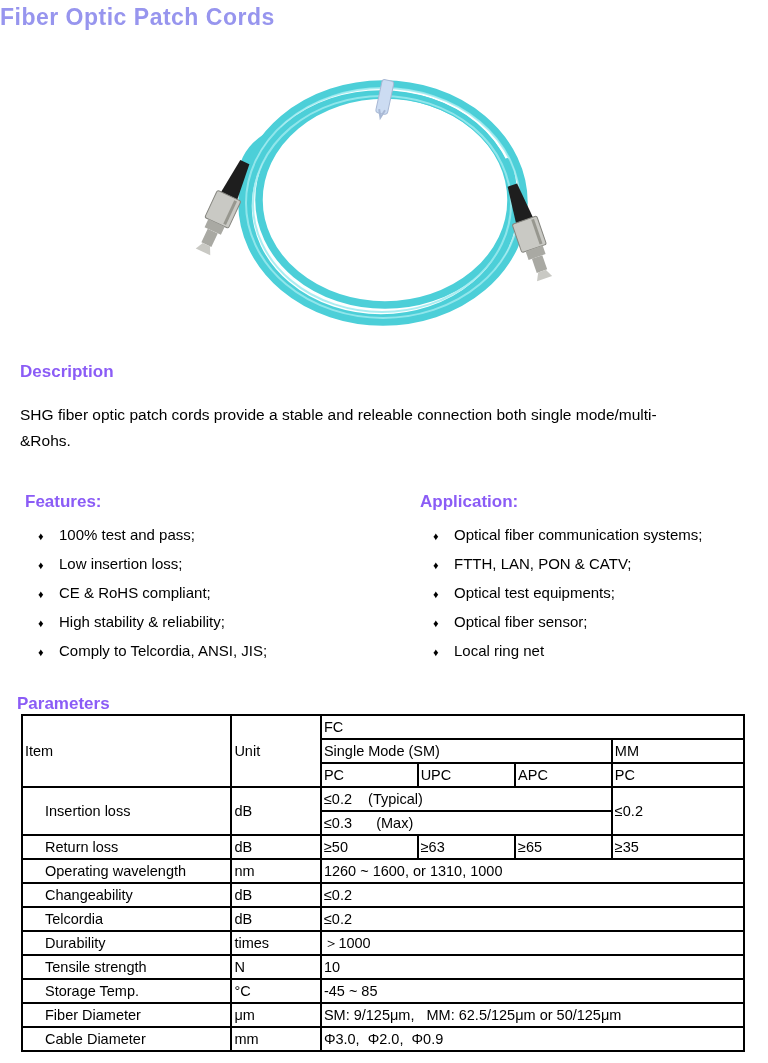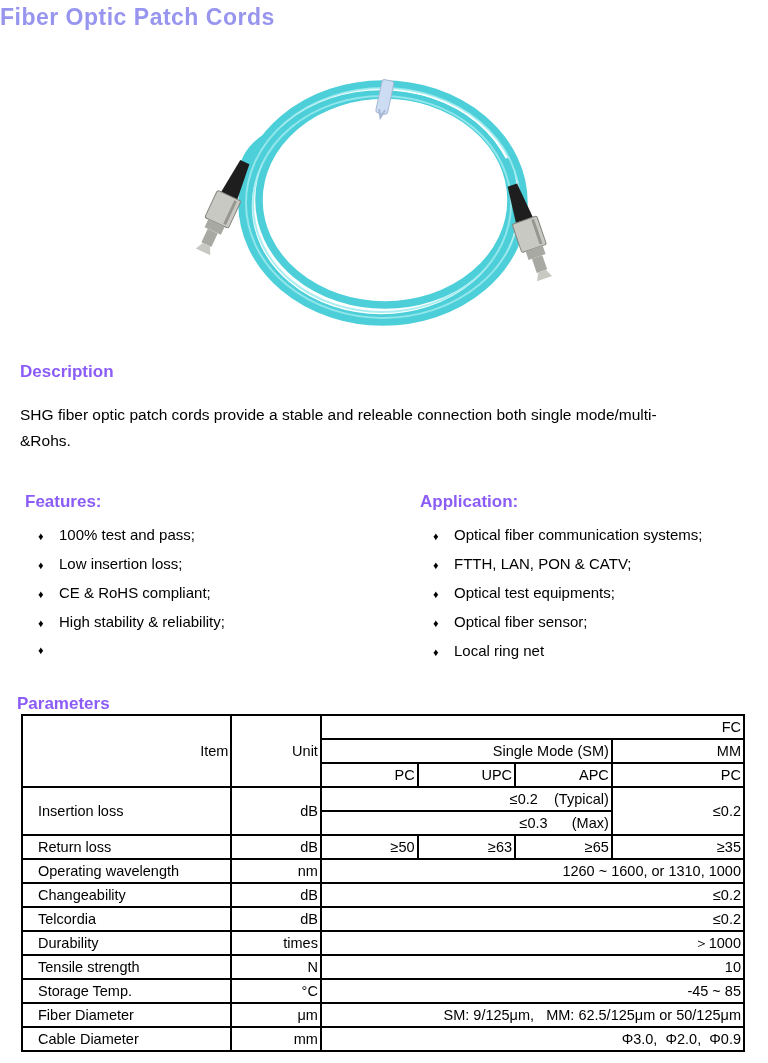--- a/index.html
+++ b/index.html
@@ -20,22 +20,22 @@
   .features { position:absolute; left:25px; top:492px; width:370px; }
   .application { position:absolute; left:420px; top:492px; width:340px; }
   .blist { margin-top:14px; list-style:none; }
   .blist li { display:flex; align-items:baseline; margin-bottom:10px; font-size:15px; line-height:17px; }
   .blist .bullet { width:12px; margin-left:13px; margin-right:9px; font-size:11px; }
 
   .params-heading { position:absolute; left:17px; top:694px; }
 
   .ptable-wrap { position:absolute; left:21px; top:714px; }
   .ptable { border-collapse:collapse; width:724px; table-layout:fixed; font-size:14.5px; }
-  .ptable td { border:2px solid #000; text-align:right; height:24px; padding:0 2px; overflow:hidden; }
-  .ptable td.left { text-align:left; padding-left:15px; }
+  .ptable td { border:2px solid #000; text-align:left; height:24px; padding:0 2px; overflow:hidden; }
+  .ptable td.left { text-align:left; padding-left:22px; }
 
   svg .metal-stroke { stroke:#85857f; stroke-width:1; }
   svg .sheen { opacity:0.85; }
 </style>
 </head>
 <body>
 
 <div class="page">
 
   <div class="title" style="color:#9795ee;">Fiber Optic Patch Cords</div>
@@ -100,20 +100,21 @@
       <li>
           <span class="bullet">♦</span>
           <span>CE &amp; RoHS compliant;</span>
         </li>
       <li>
           <span class="bullet">♦</span>
           <span>High stability &amp; reliability;</span>
         </li>
       <li>
           <span class="bullet">♦</span>
+          <span>Comply to Telcordia, ANSI, JIS;</span>
         </li>
     </ul>
   </div>
 
   <div class="application">
     <div class="section-heading">Application:</div>
     <ul class="blist">
       <li>
           <span class="bullet">♦</span>
           <span>Optical fiber communication systems;</span>

